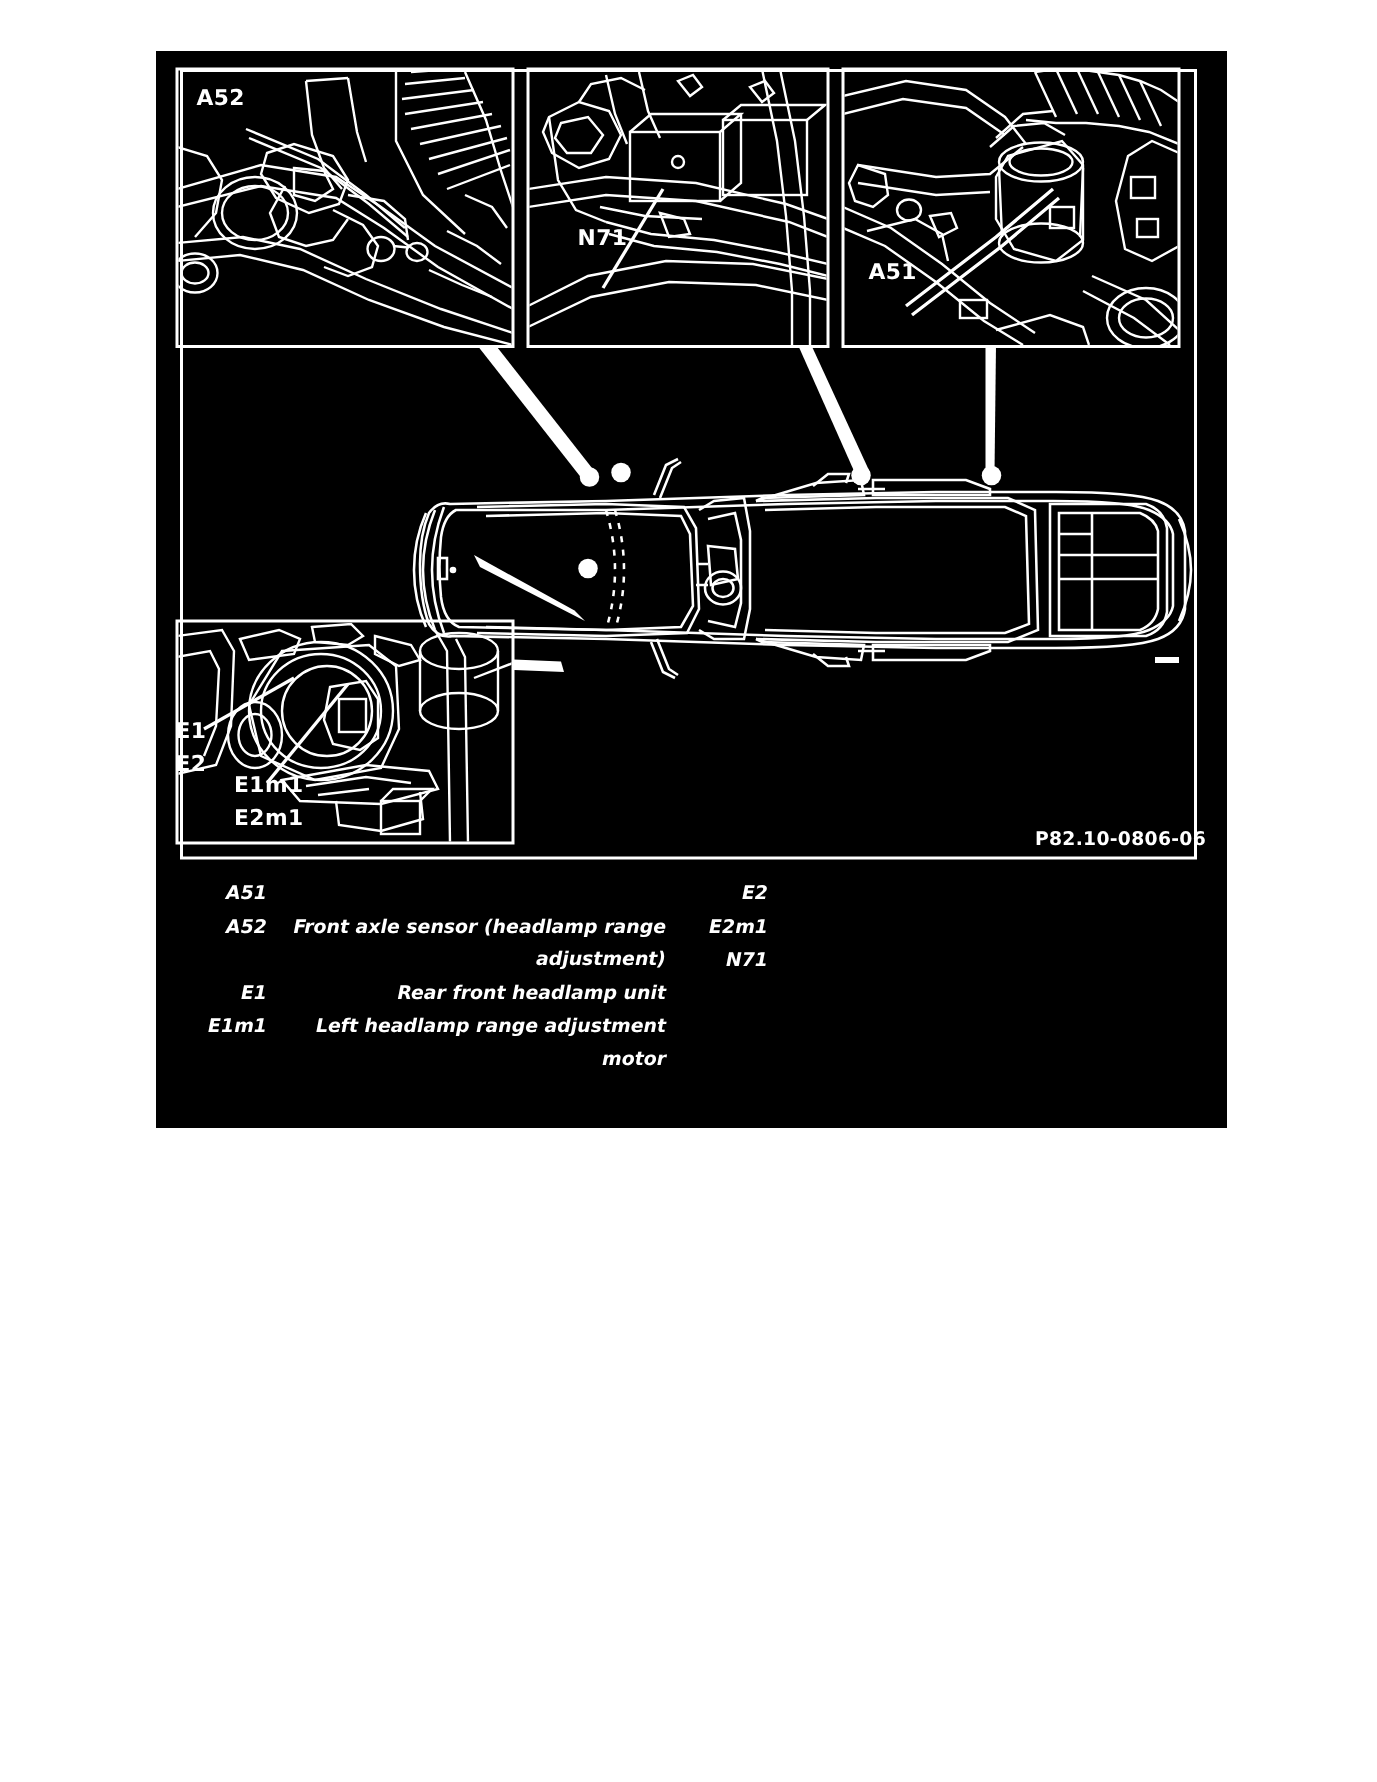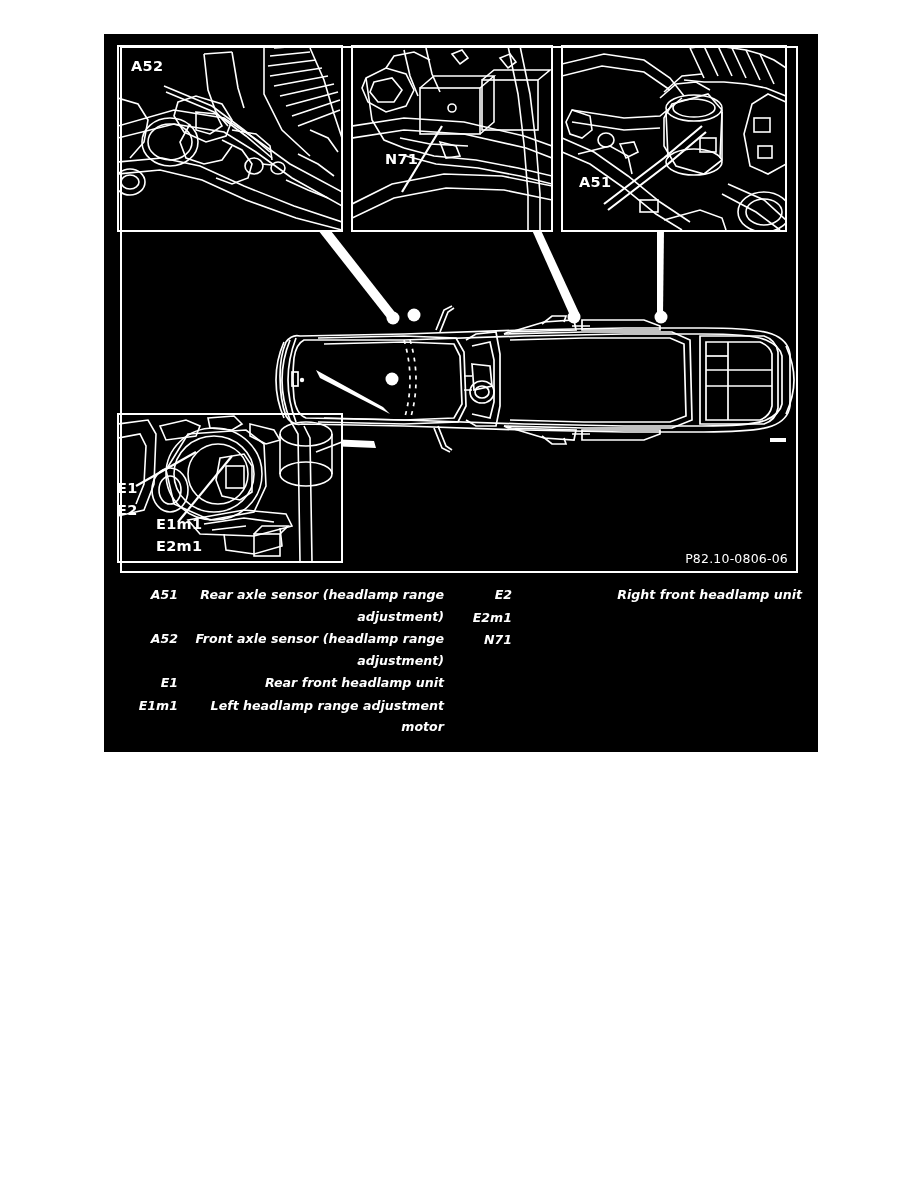--- a/index.html
+++ b/index.html
@@ -66,25 +66,25 @@
   #code-n71 { left: 281px; top: 117px; }
   #code-a51 { left: 475px; top: 140px; }
   #code-e1  { left: 13px;  top: 446px; }
   #code-e2  { left: 13px;  top: 468px; }
   #code-e1m1{ left: 52px;  top: 482px; }
   #code-e2m1{ left: 52px;  top: 504px; }
 
   
   #figure-ref {
     position: absolute;
-    right: 30px;
+    right: 14px;
     top: 517px;
     color: #ffffff;
     font-family: "DejaVu Sans", sans-serif;
-    font-weight: normal;
+    font-weight: bold;
     font-size: 12.5px;
     letter-spacing: 0.2px;
     white-space: nowrap;
   }
 
   
   #legend {
     position: absolute;
     left: 0;
     top: 550px;
@@ -417,40 +417,38 @@
   <div class="panel-code" id="code-e1m1">E1m1</div>
   <div class="panel-code" id="code-e2m1">E2m1</div>
 
   <div id="figure-ref">P82.10-0806-06</div>
 
   <div id="legend">
 
     <div class="legend-col" id="legend-col-left">
       <div class="legend-row">
         <div class="legend-code">A51</div>
-        <div class="legend-desc">Rear axle sensor (headlamp range adjustment)</div>
       </div>
       <div class="legend-row">
         <div class="legend-code">A52</div>
         <div class="legend-desc">Front axle sensor (headlamp range adjustment)</div>
       </div>
       <div class="legend-row">
         <div class="legend-code">E1</div>
         <div class="legend-desc">Rear front headlamp unit</div>
       </div>
       <div class="legend-row">
         <div class="legend-code">E1m1</div>
         <div class="legend-desc">Left headlamp range adjustment motor</div>
       </div>
     </div>
 
     <div class="legend-col" id="legend-col-right">
       <div class="legend-row">
         <div class="legend-code">E2</div>
-        <div class="legend-desc">Right front headlamp unit</div>
       </div>
       <div class="legend-row">
         <div class="legend-code">E2m1</div>
       </div>
       <div class="legend-row">
         <div class="legend-code">N71</div>
       </div>
     </div>
 
   </div>

